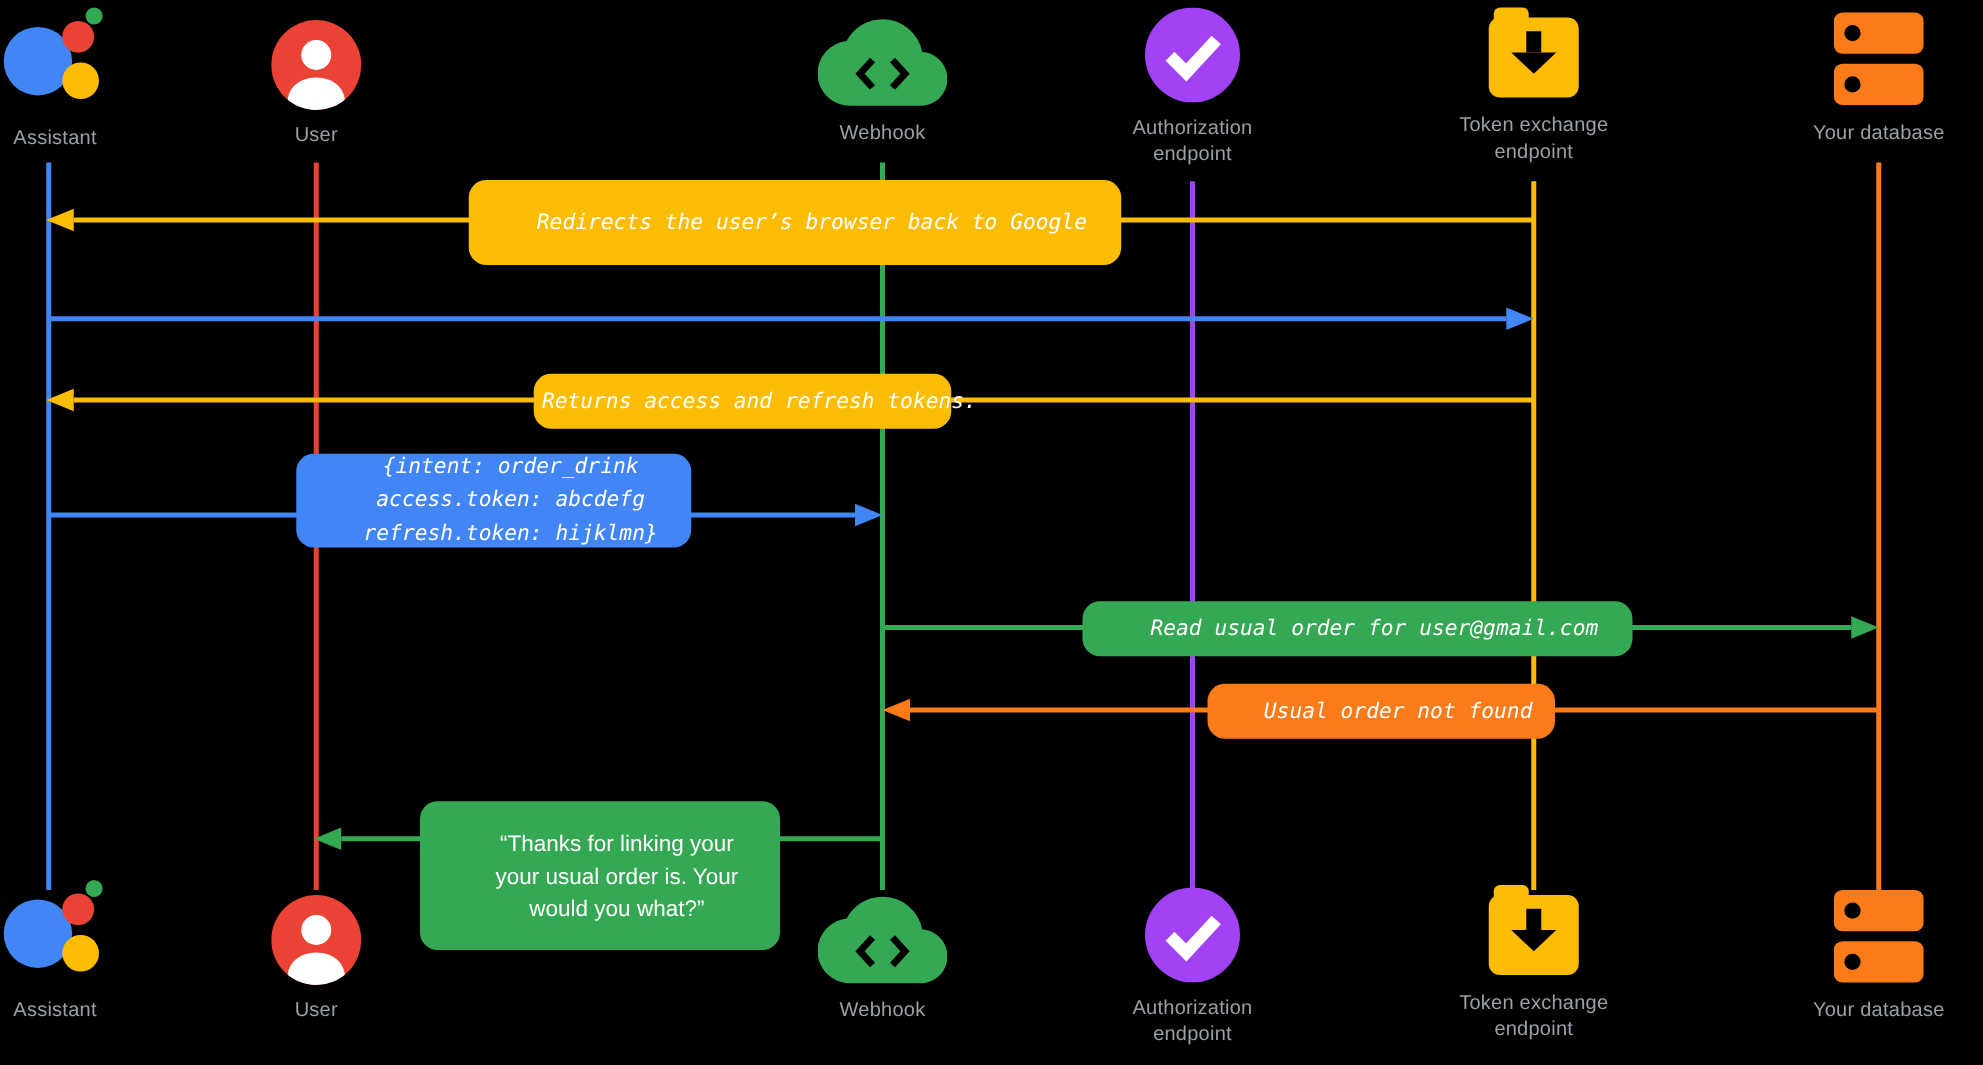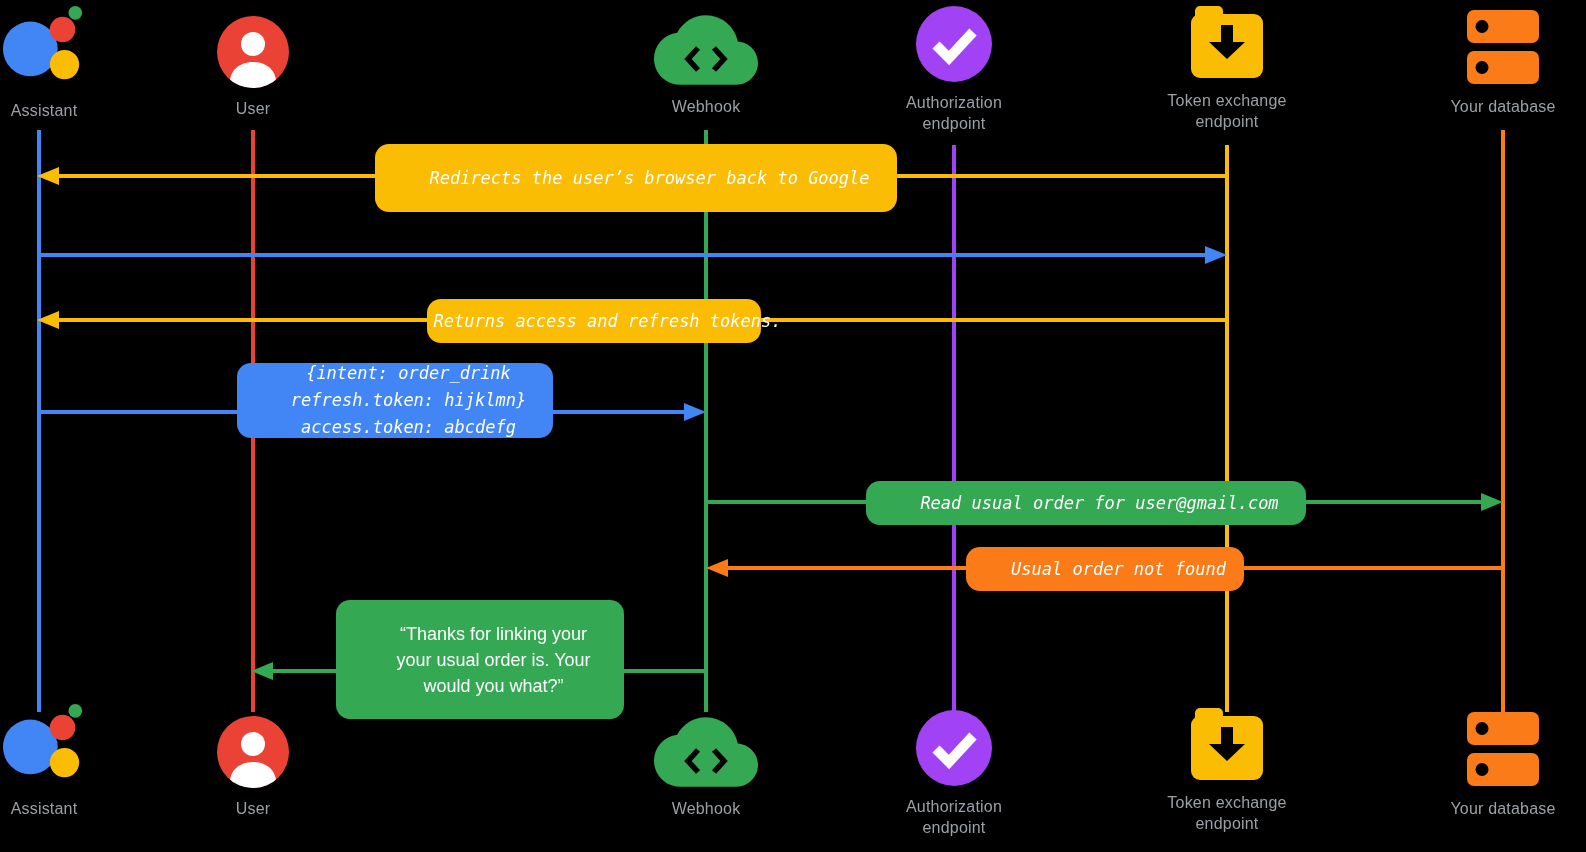--- a/index.html
+++ b/index.html
@@ -107,33 +107,33 @@
     <div class="line">Redirects the user’s browser back to Google</div>
   </div>
 
 
   <div class="msg" style="left: 427px; top: 299px; width: 334px; height: 44px; color: rgb(251, 188, 4);">
     <div class="line">Returns access and refresh tokens.</div>
   </div>
 
   <div class="msg" style="left: 218px; top: 363px; width: 316px; height: 75px; color: rgb(66, 133, 244); margin-left: 19px;">
     <div class="line">{intent: order_drink</div>
+    <div class="line">access.token: abcdefg</div>
     <div class="line">refresh.token: hijklmn}</div>
-    <div class="line">access.token: abcdefg</div>
   </div>
 
   <div class="msg" style="left: 966px; top: 547px; width: 278px; height: 44px; color: rgb(250, 123, 23);">
     <div class="line">Usual order not found</div>
   </div>
 
   <div class="msg" style="left: 866px; top: 481px; width: 440px; height: 44px; color: rgb(52, 168, 83);">
     <div class="line">Read usual order for user@gmail.com</div>
   </div>
 
-  <div class="msg sans" style="left: 336px; top: 600px; width: 288px; height: 119px; color: rgb(52, 168, 83);">
+  <div class="msg sans" style="left: 336px; top: 641px; width: 288px; height: 119px; color: rgb(52, 168, 83);">
     <div class="line">“Thanks for linking your</div>
     <div class="line">your usual order is. Your</div>
     <div class="line">would you what?”</div>
   </div>
 
   <div class="actor" style="left:-26px; top:4px; width:140px;">
     <svg width="86" height="86">
         <use href="#sym-assistant"></use>
       </svg>
     <div class="actor-label" style="color: rgb(154, 160, 166);">Assistant</div>

